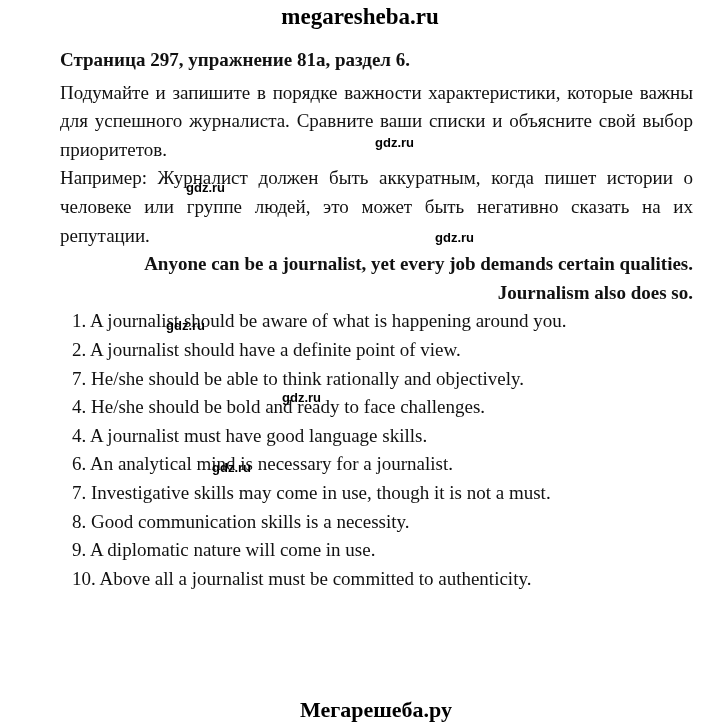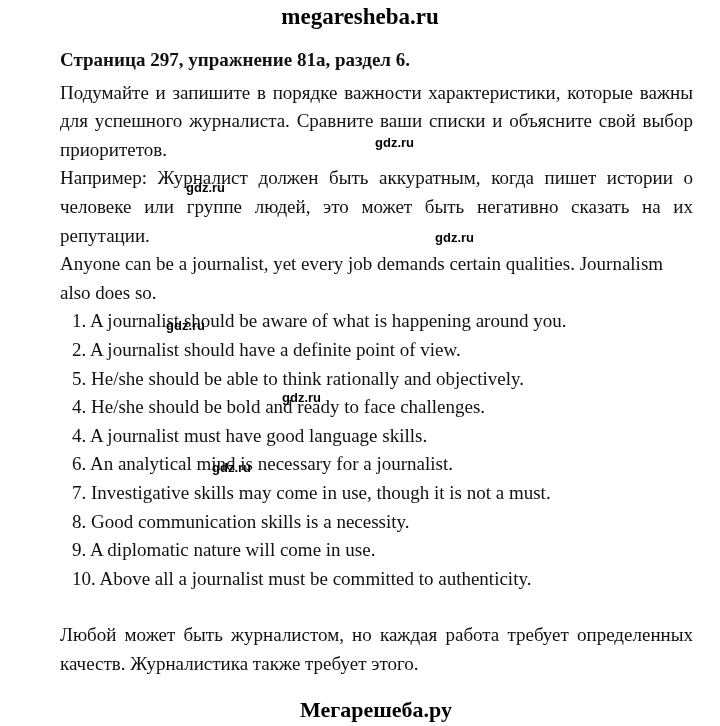--- a/index.html
+++ b/index.html
@@ -28,21 +28,21 @@
     line-height: 28.6px;
   }
   .title {
     font-weight: bold;
     margin-bottom: 4px;
   }
   .para {
     margin: 0;
     text-align: justify;
   }
-  .para-en { text-align: left; }
+  .para-en { text-align: right; font-weight: bold; }
   .list { margin: 0; }
   .list-item { text-align: left; margin-left: 12px; }
   .answer-ru { margin-top: 28px; }
   .footer {
     position: absolute;
     left: 16px; bottom: 3px;
     width: 100%;
     text-align: center;
     font-size: 22px;
     font-weight: bold;
@@ -70,31 +70,30 @@
 
     <p class="para">Подумайте и запишите в порядке важности характеристики, которые важны для успешного журналиста. Сравните ваши списки и объясните свой выбор приоритетов.</p>
 
     <p class="para">Например: Журналист должен быть аккуратным, когда пишет истории о человеке или группе людей, это может быть негативно сказать на их репутации.</p>
 
     <p class="para para-en">Anyone can be a journalist, yet every job demands certain qualities. Journalism also does so.</p>
 
     <div class="list">
       <div class="list-item">1. A journalist should be aware of what is happening around you.</div>
       <div class="list-item">2. A journalist should have a definite point of view.</div>
-      <div class="list-item">5. He/she should be able to think rationally and objectively.</div>
+      <div class="list-item">7. He/she should be able to think rationally and objectively.</div>
       <div class="list-item">4. He/she should be bold and ready to face challenges.</div>
       <div class="list-item">4. A journalist must have good language skills.</div>
       <div class="list-item">6. An analytical mind is necessary for a journalist.</div>
       <div class="list-item">7. Investigative skills may come in use, though it is not a must.</div>
       <div class="list-item">8. Good communication skills is a necessity.</div>
       <div class="list-item">9. A diplomatic nature will come in use.</div>
       <div class="list-item">10. Above all a journalist must be committed to authenticity.</div>
     </div>
 
-    <p class="para answer-ru">Любой может быть журналистом, но каждая работа требует определенных качеств. Журналистика также требует этого.</p>
 
   </div>
 
   <span class="watermark" style="left:375px; top:136px;">gdz.ru</span>
   <span class="watermark" style="left:186px; top:181px;">gdz.ru</span>
   <span class="watermark" style="left:435px; top:231px;">gdz.ru</span>
   <span class="watermark" style="left:166px; top:319px;">gdz.ru</span>
   <span class="watermark" style="left:282px; top:391px;">gdz.ru</span>
   <span class="watermark" style="left:212px; top:461px;">gdz.ru</span>
 

